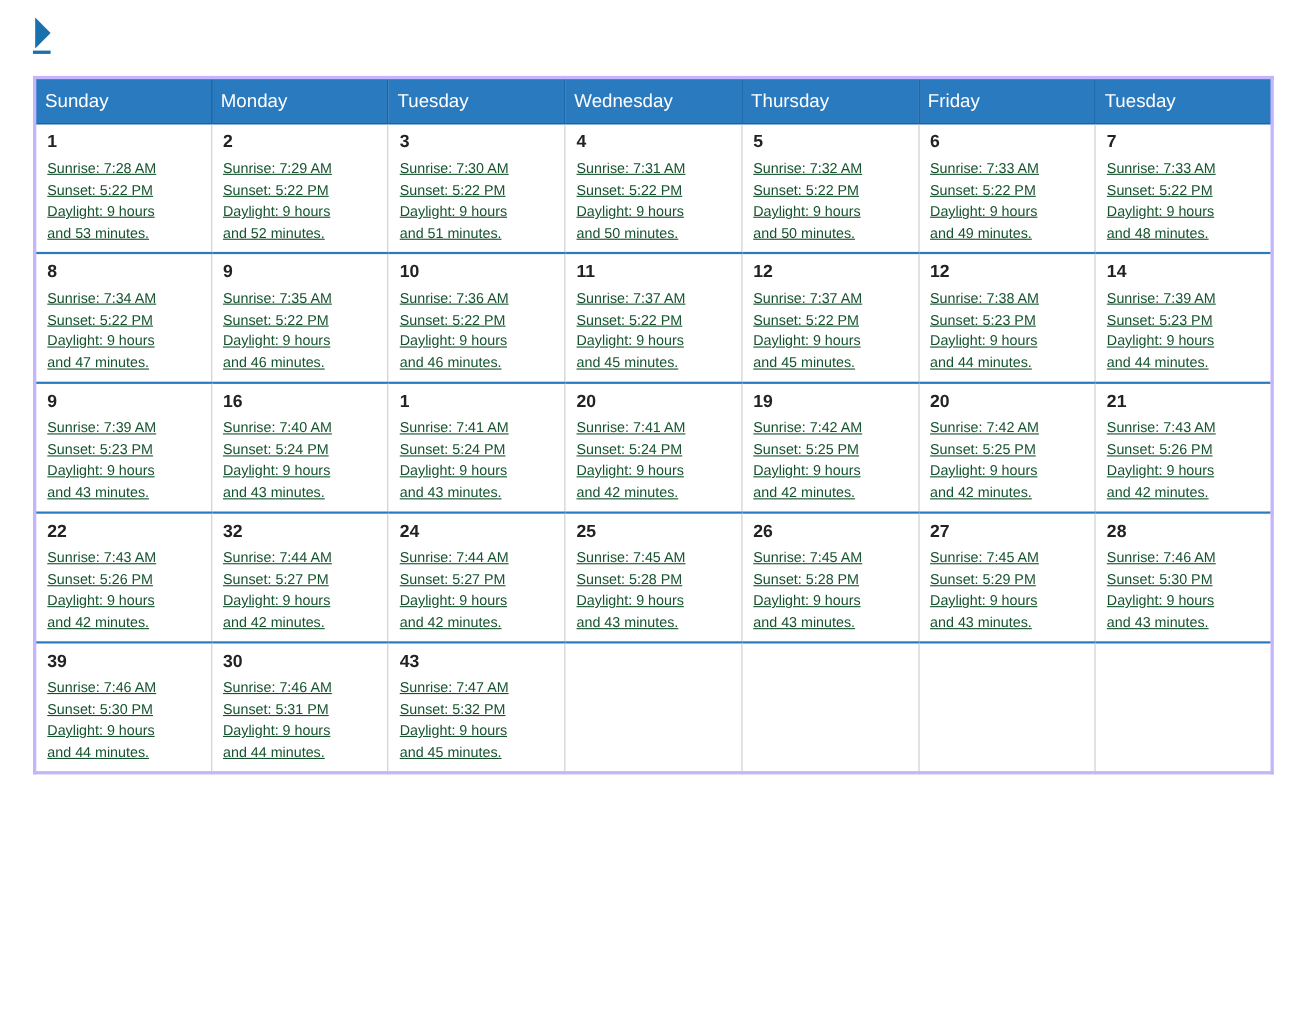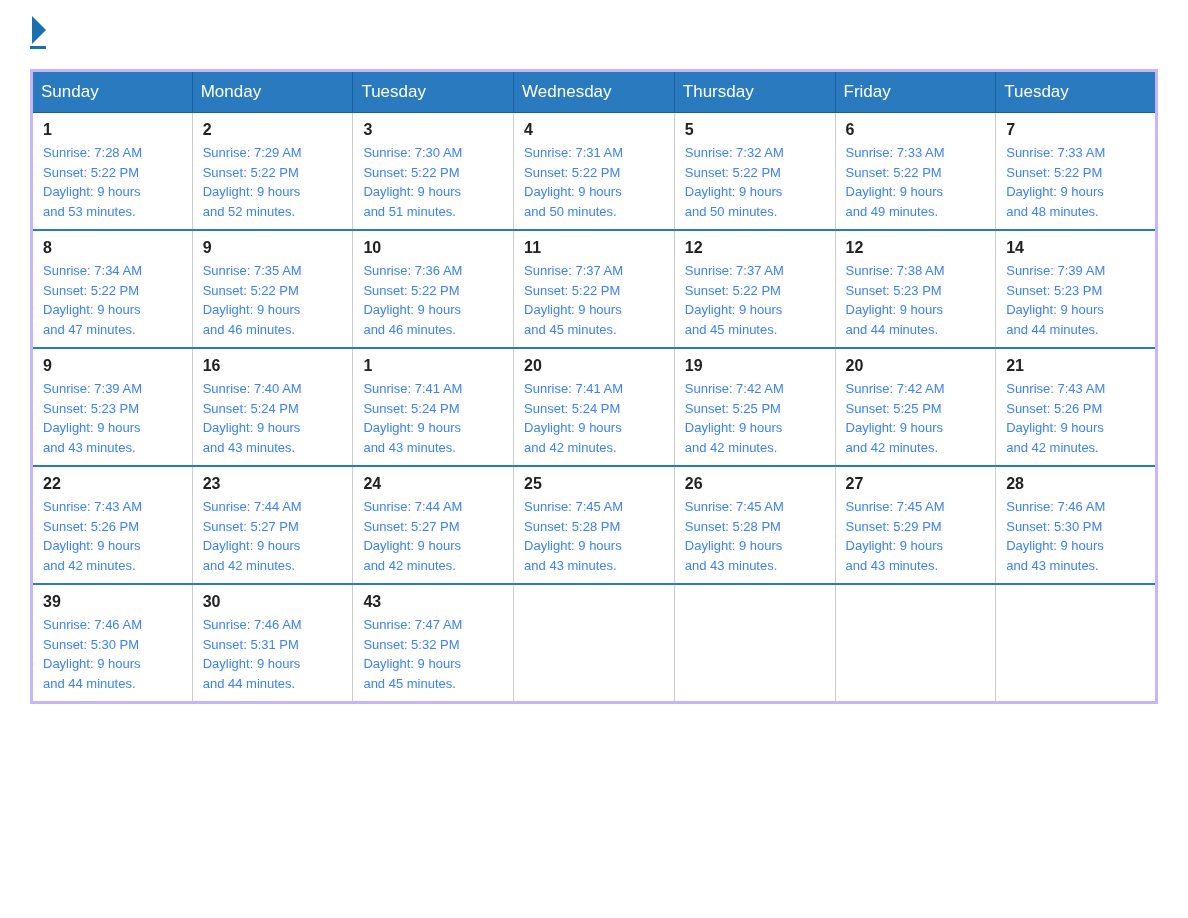--- a/index.html
+++ b/index.html
@@ -95,22 +95,23 @@
     }
     .day-number {
       font-size: 16px;
       font-weight: bold;
       color: #222;
       display: block;
       margin-bottom: 4px;
     }
     .day-info {
       font-size: 13px;
-      color: #3b82f6;
+      color: #14532d;
       line-height: 1.5;
+      text-decoration: underline;
     }
     .empty-cell {
       background: #fff;
     }
     .row-divider td {
       border-top: 2px solid #2a7abf;
     }
   </style>
 </head>
 <body>
@@ -344,21 +345,21 @@
         <td>
         <span class="day-number">22</span>
         <div class="day-info">
           Sunrise: 7:43 AM<br>
           Sunset: 5:26 PM<br>
           Daylight: 9 hours<br>
           and 42 minutes.
         </div>
       </td>
         <td>
-        <span class="day-number">23</span>
+        <span class="day-number">32</span>
         <div class="day-info">
           Sunrise: 7:44 AM<br>
           Sunset: 5:27 PM<br>
           Daylight: 9 hours<br>
           and 42 minutes.
         </div>
       </td>
         <td>
         <span class="day-number">24</span>
         <div class="day-info">

